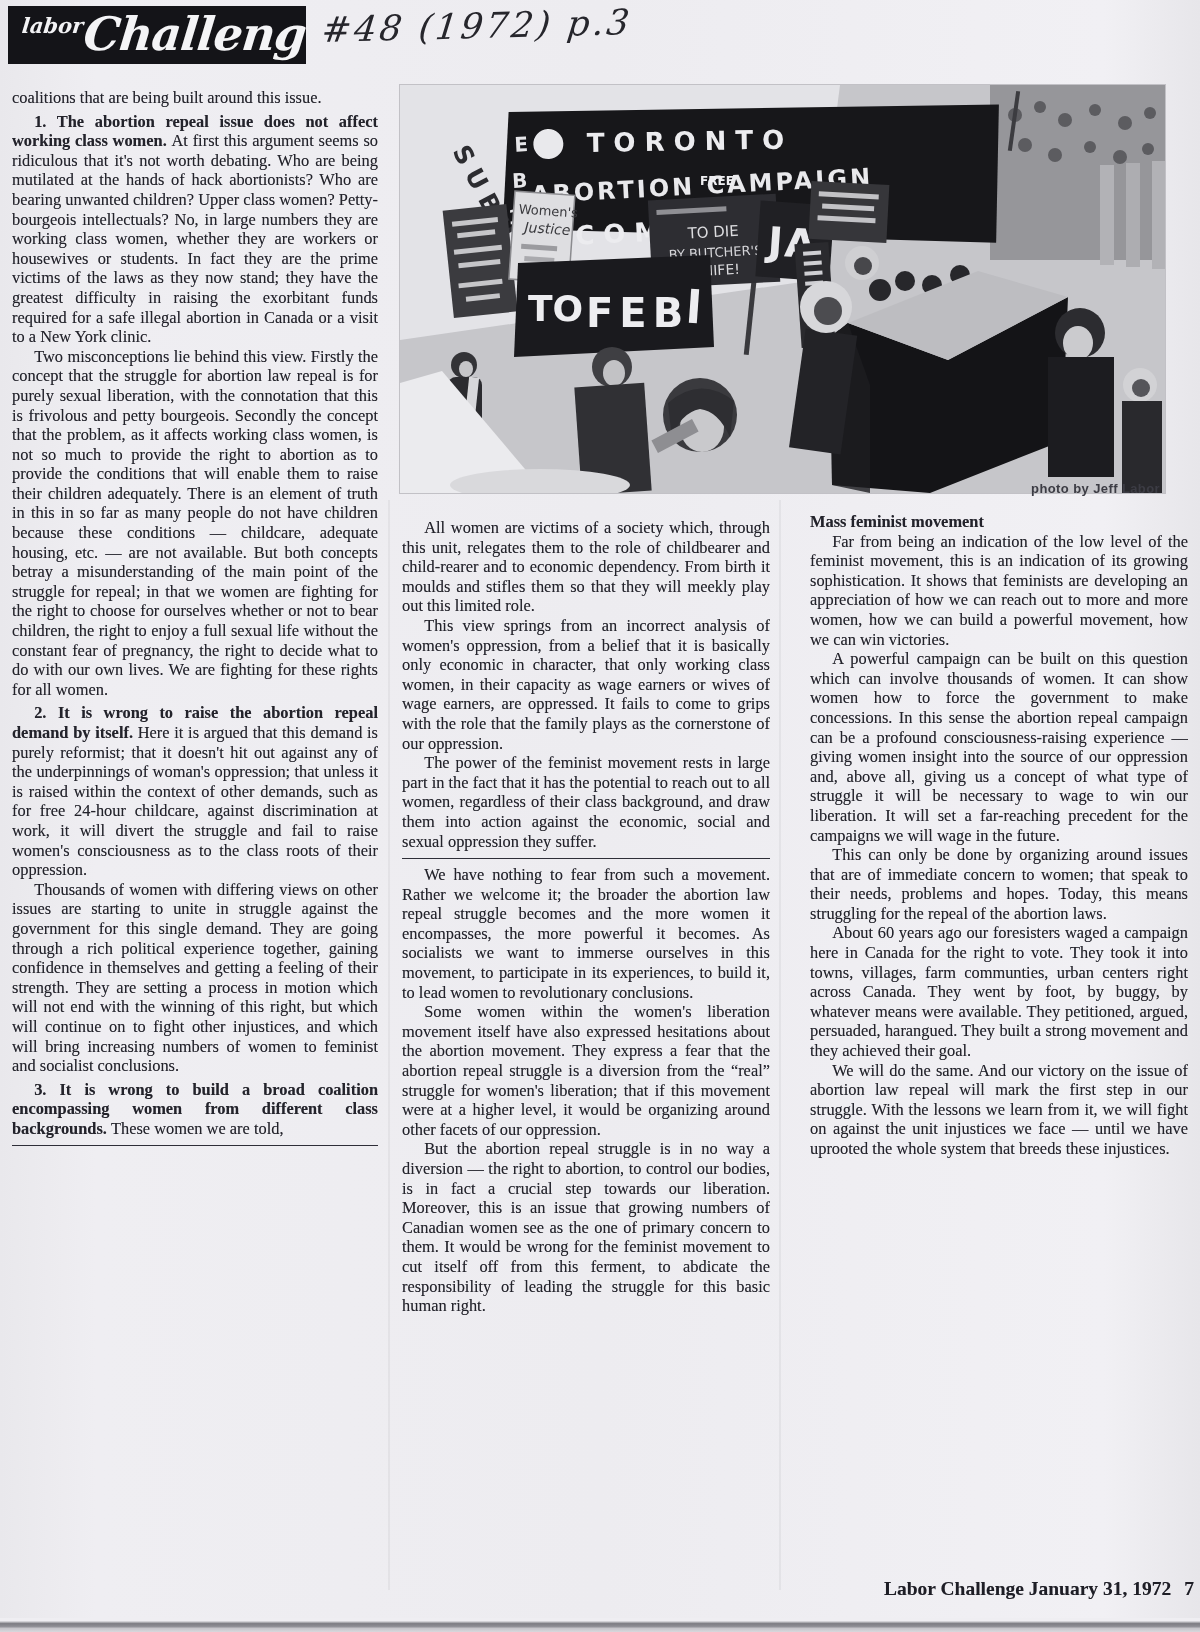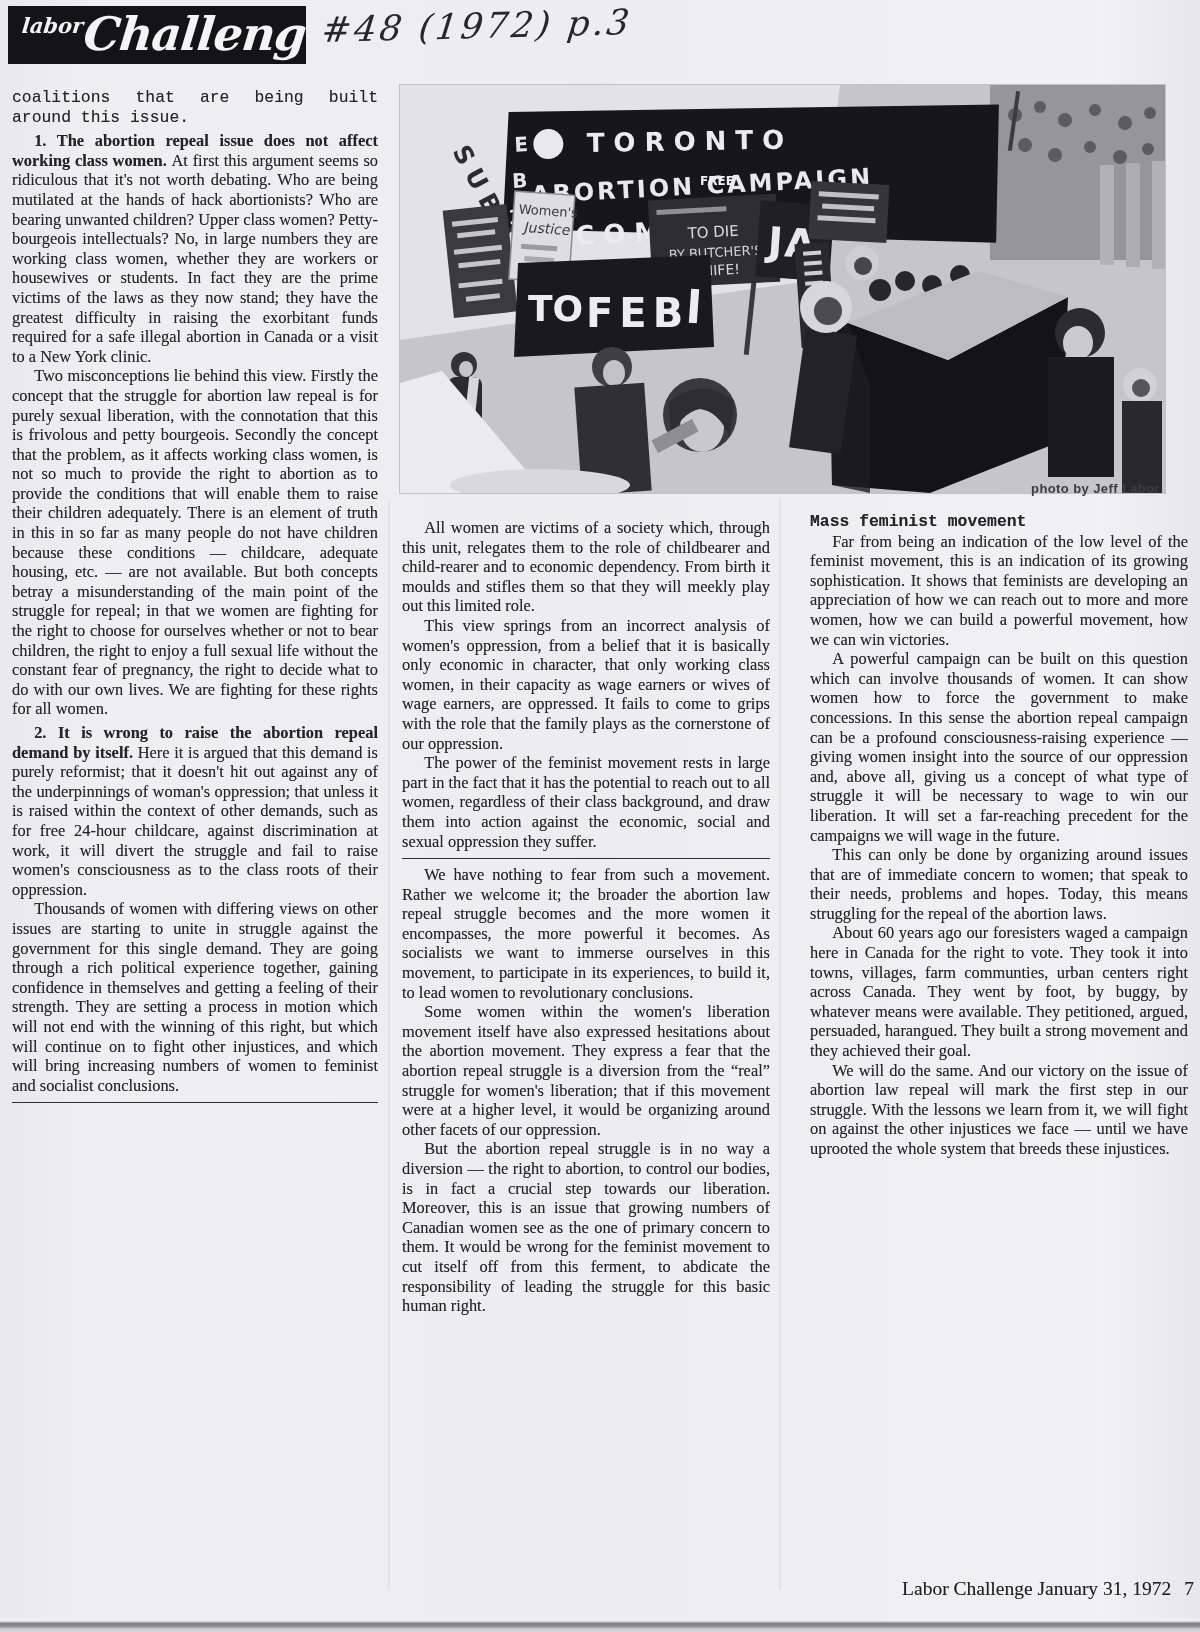--- a/index.html
+++ b/index.html
@@ -22,28 +22,28 @@
                  font-family:"Liberation Sans",sans-serif;font-size:13px;font-weight:bold;color:#3c3c44;
                  letter-spacing:0.4px;}
   
   .col{position:absolute;font-family:"Liberation Serif","DejaVu Serif",serif;font-size:16.4px;
        line-height:19.6px;color:#23232b;text-align:justify;
        text-shadow:0 0 0.5px rgba(35,35,45,0.4);}
   .col-left{left:12px;top:88px;width:366px;}
   .col-middle{left:402px;top:518px;width:368px;}
   .col-right{left:810px;top:512px;width:378px;}
   .col p{margin:0;text-indent:1.35em;}
-  .col p.noindent{text-indent:0;font-family:Liberation Mono, monospace;}
+  .col p.noindent{text-indent:0;}
   .col p.gap-top{margin-top:4px;}
   .col p b{font-weight:bold;}
   .col p.heading{font-weight:bold;text-indent:0;}
   .col-rule{border:none;border-top:1.6px solid #2e2e38;margin:7px 0 6px 0;}
   .seam{position:absolute;width:2px;background:rgba(50,50,65,0.06);}
   
-  .footer{position:absolute;right:6px;top:1578px;font-family:"Liberation Serif",serif;font-weight:normal;
+  .footer{position:absolute;right:6px;top:1578px;font-family:"Liberation Serif",serif;font-weight:bold;
           font-size:19.5px;color:#1e1e26;text-shadow:0 0 0.5px rgba(30,30,40,0.4);}
   .footer .page-num{margin-left:13px;}
   .bottom-edge{position:absolute;left:0;top:1618px;width:1200px;height:14px;
                background:linear-gradient(180deg,#efeef2 0%,#efeef2 20%,#7d7d83 40%,#8e8e94 60%,#c7c6cb 75%,#d9d8dd 100%);}
   svg text{font-family:"DejaVu Sans","Liberation Sans",sans-serif;}
 </style>
 </head>
 <body>
 
 <div class="page">
@@ -211,38 +211,39 @@
   </div>
 
   <div class="photo-caption">photo by Jeff Labor</div>
 
   <div class="col col-left">
       <p class="noindent">coalitions that are being built around this issue.</p>
       <p class="gap-top"><b>1. The abortion repeal issue does not affect working class women. </b>At first this argument seems so ridiculous that it's not worth debating. Who are being mutilated at the hands of hack abortionists? Who are bearing unwanted children? Upper class women? Petty-bourgeois intellectuals? No, in large numbers they are working class women, whether they are workers or housewives or students. In fact they are the prime victims of the laws as they now stand; they have the greatest difficulty in raising the exorbitant funds required for a safe illegal abortion in Canada or a visit to a New York clinic.</p>
       <p>Two misconceptions lie behind this view. Firstly the concept that the struggle for abortion law repeal is for purely sexual liberation, with the connotation that this is frivolous and petty bourgeois. Secondly the concept that the problem, as it affects working class women, is not so much to provide the right to abortion as to provide the conditions that will enable them to raise their children adequately. There is an element of truth in this in so far as many people do not have children because these conditions — childcare, adequate housing, etc. — are not available. But both concepts betray a misunderstanding of the main point of the struggle for repeal; in that we women are fighting for the right to choose for ourselves whether or not to bear children, the right to enjoy a full sexual life without the constant fear of pregnancy, the right to decide what to do with our own lives. We are fighting for these rights for all women.</p>
       <p class="gap-top"><b>2. It is wrong to raise the abortion repeal demand by itself. </b>Here it is argued that this demand is purely reformist; that it doesn't hit out against any of the underpinnings of woman's oppression; that unless it is raised within the context of other demands, such as for free 24-hour childcare, against discrimination at work, it will divert the struggle and fail to raise women's consciousness as to the class roots of their oppression.</p>
       <p>Thousands of women with differing views on other issues are starting to unite in struggle against the government for this single demand. They are going through a rich political experience together, gaining confidence in themselves and getting a feeling of their strength. They are setting a process in motion which will not end with the winning of this right, but which will continue on to fight other injustices, and which will bring increasing numbers of women to feminist and socialist conclusions.</p>
+      <p class="gap-top"><b>3. It is wrong to build a broad coalition encompassing women from different class backgrounds. </b>These women we are told,</p>
       <hr class="col-rule">
     </div>
   <div class="col col-middle">
       <p>All women are victims of a society which, through this unit, relegates them to the role of childbearer and child-rearer and to economic dependency. From birth it moulds and stifles them so that they will meekly play out this limited role.</p>
       <p>This view springs from an incorrect analysis of women's oppression, from a belief that it is basically only economic in character, that only working class women, in their capacity as wage earners or wives of wage earners, are oppressed. It fails to come to grips with the role that the family plays as the cornerstone of our oppression.</p>
       <p>The power of the feminist movement rests in large part in the fact that it has the potential to reach out to all women, regardless of their class background, and draw them into action against the economic, social and sexual oppression they suffer.</p>
       <hr class="col-rule">
       <p>We have nothing to fear from such a movement. Rather we welcome it; the broader the abortion law repeal struggle becomes and the more women it encompasses, the more powerful it becomes. As socialists we want to immerse ourselves in this movement, to participate in its experiences, to build it, to lead women to revolutionary conclusions.</p>
       <p>Some women within the women's liberation movement itself have also expressed hesitations about the abortion movement. They express a fear that the abortion repeal struggle is a diversion from the “real” struggle for women's liberation; that if this movement were at a higher level, it would be organizing around other facets of our oppression.</p>
       <p>But the abortion repeal struggle is in no way a diversion — the right to abortion, to control our bodies, is in fact a crucial step towards our liberation. Moreover, this is an issue that growing numbers of Canadian women see as the one of primary concern to them. It would be wrong for the feminist movement to cut itself off from this ferment, to abdicate the responsibility of leading the struggle for this basic human right.</p>
     </div>
   <div class="col col-right">
       <p class="heading noindent">Mass feminist movement</p>
       <p>Far from being an indication of the low level of the feminist movement, this is an indication of its growing sophistication. It shows that feminists are developing an appreciation of how we can reach out to more and more women, how we can build a powerful movement, how we can win victories.</p>
       <p>A powerful campaign can be built on this question which can involve thousands of women. It can show women how to force the government to make concessions. In this sense the abortion repeal campaign can be a profound consciousness-raising experience — giving women insight into the source of our oppression and, above all, giving us a concept of what type of struggle it will be necessary to wage to win our liberation. It will set a far-reaching precedent for the campaigns we will wage in the future.</p>
       <p>This can only be done by organizing around issues that are of immediate concern to women; that speak to their needs, problems and hopes. Today, this means struggling for the repeal of the abortion laws.</p>
       <p>About 60 years ago our foresisters waged a campaign here in Canada for the right to vote. They took it into towns, villages, farm communties, urban centers right across Canada. They went by foot, by buggy, by whatever means were available. They petitioned, argued, persuaded, harangued. They built a strong movement and they achieved their goal.</p>
-      <p>We will do the same. And our victory on the issue of abortion law repeal will mark the first step in our struggle. With the lessons we learn from it, we will fight on against the other injustices we face — until we have uprooted the whole system that breeds these injustices.</p>
+      <p>We will do the same. And our victory on the issue of abortion law repeal will mark the first step in our struggle. With the lessons we learn from it, we will fight on against the unit injustices we face — until we have uprooted the whole system that breeds these injustices.</p>
     </div>
 
   <div class="seam" style="left:388px;top:500px;height:1090px;"></div>
   <div class="seam" style="left:779px;top:500px;height:1090px;"></div>
 
   <div class="footer">
     <span>Labor Challenge January 31, 1972</span><span class="page-num">7</span>
   </div>
 
   <div class="bottom-edge"></div>

